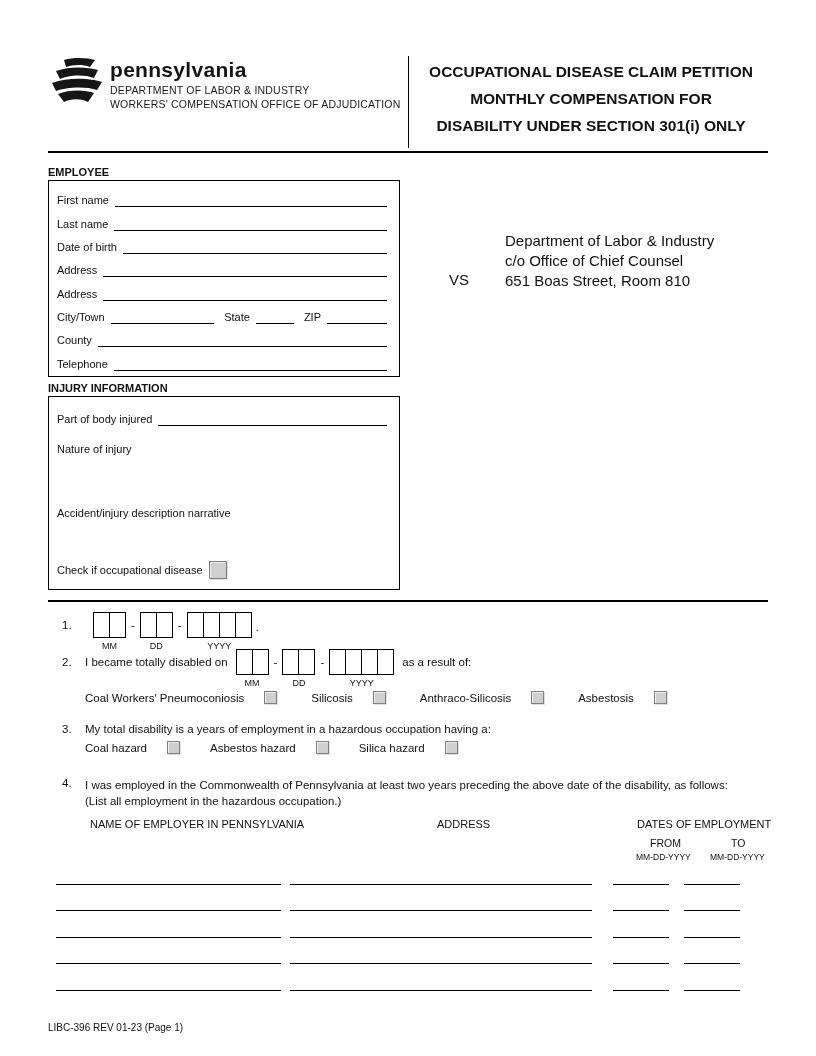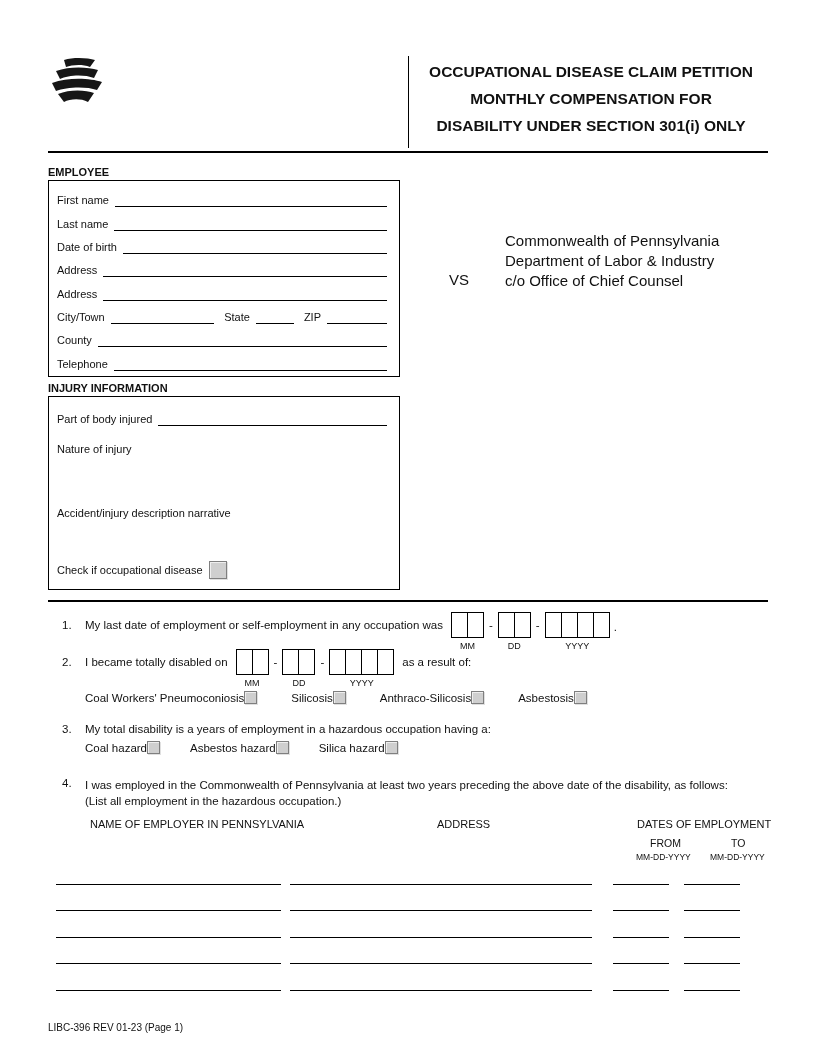--- a/index.html
+++ b/index.html
@@ -54,21 +54,21 @@
   .cell { width:17px; height:26px; border:1px solid #000; background:#fff; margin-left:-1px; }
   .cellrow .cell:first-child { margin-left:0; }
   .dash { line-height:26px; padding:0 5px; }
   .dlabel { font-size:9px; margin-top:3px; }
   .period { padding-top:9px; margin-left:4px; }
   .suffix { padding-top:7px; margin-left:8px; white-space:nowrap; }
 
   .checkrow { position:absolute; display:flex; align-items:center; font-size:11.5px; }
   .cr2 { gap:34px; }
   .cr3 { gap:30px; }
-  .cpair { display:inline-flex; align-items:center; gap:0; }
+  .cpair { display:inline-flex; align-items:center; gap:20px; }
   .cbox { width:13px; height:13px; background:#cfcfcf; border:1px solid #7f7f7f;
           box-shadow: inset 1px 1px 0 rgba(255,255,255,0.65), 1px 1px 0 rgba(0,0,0,0.12); }
   .cbox.big { width:18px; height:18px; }
 
   
   .th  { position:absolute; font-size:11px; }
   .th2 { position:absolute; font-size:10.5px; }
   .fmt { position:absolute; font-size:8.5px; }
   .erows { position:absolute; left:48px; top:858px; width:720px; }
   .erow { position:relative; height:26.5px; }
@@ -87,20 +87,25 @@
 
   <div class="logo-block">
     <svg width="54" height="46" viewBox="0 0 54 46">
       <g fill="#161616">
         <path d="M16 2 C26 -1 40 0 47 2 L42 9 C34 6 24 7 18 9 Z"></path>
         <path d="M8 13 C22 8 40 9 50 12 L46 20 C36 16 20 17 12 21 Z"></path>
         <path d="M4 25 C20 19 42 20 54 24 L49 32 C38 28 18 29 8 33 Z"></path>
         <path d="M10 36 C22 31 38 32 46 35 L40 44 C32 40 22 41 16 44 Z"></path>
       </g>
     </svg>
+    <div>
+      <div class="brand">pennsylvania</div>
+      <div class="dept-line">DEPARTMENT OF LABOR &amp; INDUSTRY</div>
+      <div class="dept-line">WORKERS' COMPENSATION OFFICE OF ADJUDICATION</div>
+    </div>
   </div>
 
   <div class="vdivider"></div>
 
   <div class="title-block">
     <div>OCCUPATIONAL DISEASE CLAIM PETITION</div>
     <div>MONTHLY COMPENSATION FOR</div>
     <div>DISABILITY UNDER SECTION 301(i) ONLY</div>
   </div>
 
@@ -142,23 +147,23 @@
       <span class="blank"></span>
     </div>
     <div class="frow">
       <span class="flabel">Telephone</span>
       <span class="blank"></span>
     </div>
   </div>
 
   <div class="vs-label">VS</div>
   <div class="respondent">
-    <div>Commonwealth of Pennsylvania</div>
     <div>Department of Labor &amp; Industry</div>
     <div>c/o Office of Chief Counsel</div>
+    <div>651 Boas Street, Room 810</div>
   </div>
 
   <div class="sec-label" style="left:48px; top:382px;">INJURY INFORMATION</div>
 
   <div class="box injury-box">
     <div class="frow ib-part">
       <span class="flabel">Part of body injured</span>
       <span class="blank"></span>
     </div>
     <div class="ib-nature">Nature of injury</div>
@@ -166,21 +171,20 @@
     <div class="ib-check">
       <span>Check if occupational disease</span>
       <span class="cbox big"></span>
     </div>
   </div>
 
   <div class="mid-rule"></div>
 
   <div class="item" style="left:62px; top:612px;">
     <span class="inum vpad">1.</span>
-    <span class="itext vpad">My last date of employment or self-employment in any occupation was</span>
     <span class="dateboxes">
       <span class="dgroup">
         <span class="cellrow">
           <span class="cell"></span>
           <span class="cell"></span>
         </span>
         <span class="dlabel">MM</span>
       </span>
       <span class="dash">-</span>
       <span class="dgroup">

